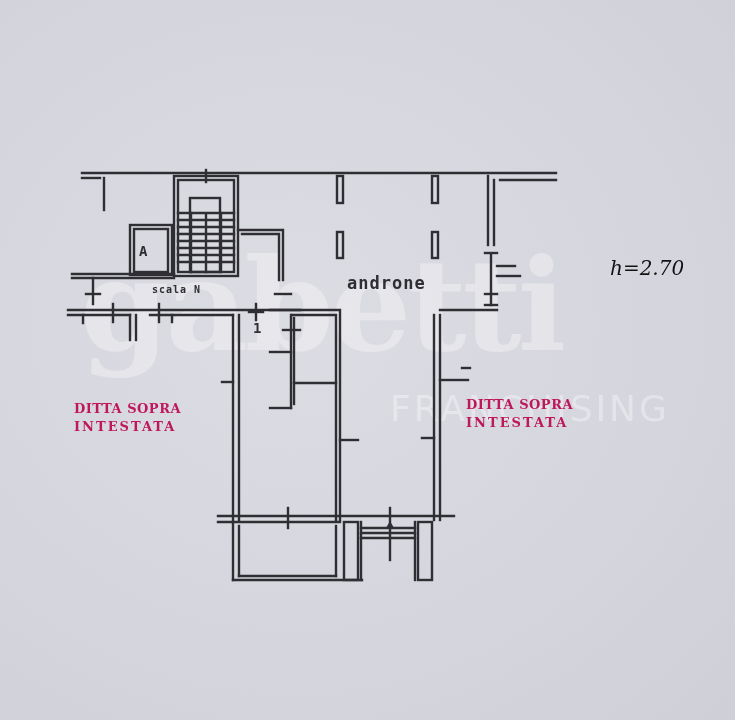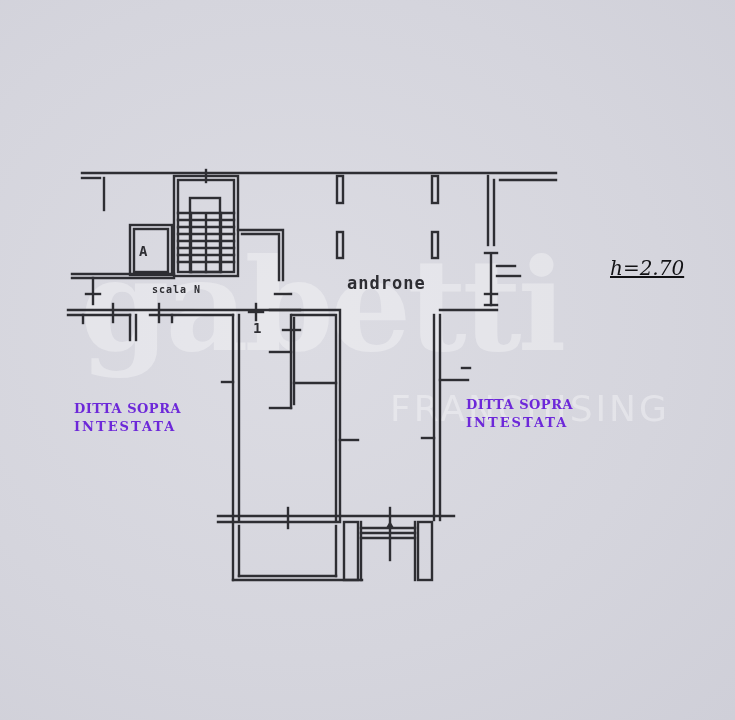--- a/index.html
+++ b/index.html
@@ -19,34 +19,33 @@
       font-family: "DejaVu Sans Mono", monospace;
       font-weight: bold;
       color: #2e2e33;
       white-space: nowrap;
       letter-spacing: 1px;
     }
     .lbl-serif {
       position: absolute;
       font-family: "DejaVu Serif", serif;
       font-weight: bold;
-      color: #6d28d9;
+      color: #be185d;
       white-space: nowrap;
       font-size: 13px;
       line-height: 18px;
       letter-spacing: 0.5px;
     }
     .hand {
       position: absolute;
       font-family: "DejaVu Serif", serif;
       font-style: italic;
       color: #111114;
       font-size: 20px;
       white-space: nowrap;
-      text-decoration: underline;
     }
     .wm-logo {
       position: absolute;
       font-family: "DejaVu Serif", serif;
       font-size: 128px;
       font-weight: bold;
       color: rgba(255,255,255,0.33);
       letter-spacing: -4px;
       white-space: nowrap;
       pointer-events: none;

